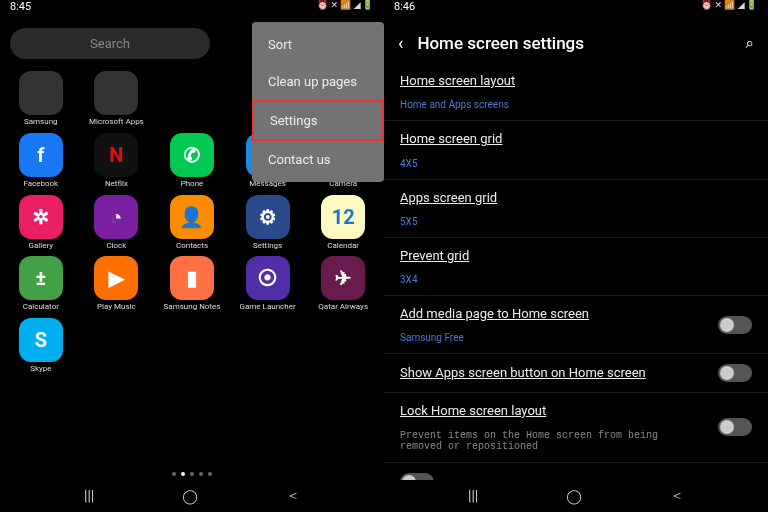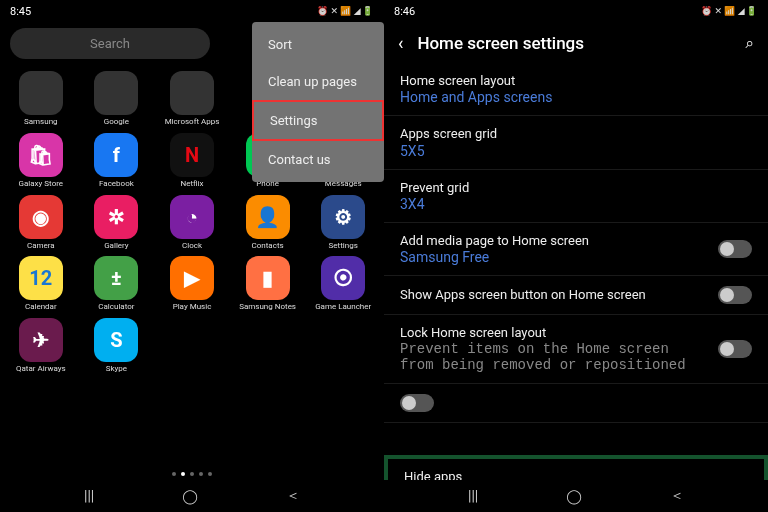--- a/index.html
+++ b/index.html
@@ -1,18 +1,18 @@
 <!DOCTYPE html>
 <html><head>
 <meta charset="utf-8">
 <style>
 * { margin:0; padding:0; box-sizing:border-box; font-family:-apple-system,Roboto,sans-serif; }
 body { background:#000; color:#fff; width:768px; height:512px; display:flex; overflow:hidden; }
 .phone { width:384px; height:512px; background:#000; position:relative; display:flex; flex-direction:column; }
-.statusbar { height:22px; display:flex; justify-content:space-between; align-items:center; padding:0 10px; font-size:11px; color:#fff;gap:36px; }
+.statusbar { height:22px; display:flex; justify-content:space-between; align-items:flex-start; padding:0 10px; font-size:11px; color:#fff;gap:36px; }
 .statusbar .icons { display:flex; gap:3px; font-size:9px; opacity:.85; }
 .search-pill { margin:6px 10px; background:#2a2a2a; border-radius:18px; padding:8px 14px; color:#888; font-size:13px; width:200px;text-align:center; }
 .app-grid { flex:1; padding:6px 4px; display:grid; grid-template-columns:repeat(5,1fr); gap:6px 2px; align-content:start; }
 .app { display:flex; flex-direction:column; align-items:center; gap:3px; }
 .app .ic { width:44px; height:44px; border-radius:12px; display:flex; align-items:center; justify-content:center; font-size:20px; font-weight:bold; }
 .app .lbl { font-size:8px; color:#ddd; text-align:center; line-height:1.1; max-width:62px; }
 .dots { display:flex; justify-content:center; gap:5px; padding:4px 0; }
 .dots span { width:4px; height:4px; border-radius:50%; background:#666; }
 .dots span.active { background:#fff; }
 .navbar { height:32px; display:flex; justify-content:space-around; align-items:center; padding:0 40px; }
@@ -21,61 +21,52 @@
 .menu-item { padding:11px 16px; font-size:13px; color:#eee; }
 .menu-item.hl { border:2px solid #e33; }
 
 .header { display:flex; align-items:center; gap:14px; padding:10px 14px; }
 .header .back { font-size:18px; }
 .header .title { font-size:17px; font-weight:500; flex:1; }
 .header .srch { font-size:15px; }
 .setlist { flex:1; overflow:hidden; }
 .setitem { padding:10px 16px; border-bottom:1px solid #1a1a1a; display:flex; align-items:center; justify-content:space-between; gap:12px; }
 .setitem .txt { flex:1; }
-.setitem .t { font-size:13px; color:#eee; line-height:1.25; }
-.setitem .s { font-size:14px; color:#4a7bd8; margin-top:0; }
+.setitem .t { font-size:13px; color:#eee; line-height:1.25;text-decoration:underline; }
+.setitem .s { font-size:10px; color:#4a7bd8; margin-top:10px; }
 .setitem .s.gray { color:#888;font-family:Liberation Mono, monospace; }
 .toggle { width:34px; height:18px; border-radius:9px; background:#555; position:relative; flex-shrink:0; }
 .toggle::after { content:""; position:absolute; width:14px; height:14px; border-radius:50%; background:#ccc; top:2px; left:2px; }
 .hl-row { border:4px solid #14532d;margin-top:32px; }
 
 .ic-folder{background:#333;border-radius:14px;display:grid;grid-template-columns:1fr 1fr;grid-template-rows:1fr 1fr;gap:2px;padding:5px;}
 .ic-folder>i{background:#888;border-radius:4px;}
 .ic-bag{background:#d835a8;}.ic-fb{background:#1877f2;}.ic-nf{background:#111;color:#e50914;}.ic-ph{background:#00c853;border-radius:50%;}.ic-msg{background:#1e88e5;border-radius:50%;}
 .ic-cam{background:#e53935;}.ic-gal{background:#e91e63;border-radius:50%;}.ic-clk{background:#7b1fa2;border-radius:50%;}.ic-con{background:#fb8c00;border-radius:50%;}.ic-set{background:#2b4a8b;border-radius:50%;}
-.ic-cal{background:#fde047;color:#1976d2;}.ic-calc{background:#43a047;}.ic-pm{background:#ff6f00;}.ic-sn{background:#ff7043;}.ic-gl{background:#512da8;}
+.ic-cal{background:#fef9c3;color:#1976d2;}.ic-calc{background:#43a047;}.ic-pm{background:#ff6f00;}.ic-sn{background:#ff7043;}.ic-gl{background:#512da8;}
 .ic-qa{background:#6a1b4d;}.ic-sk{background:#00aff0;border-radius:50%;}
 </style>
 </head>
 <body>
 
 <div class="phone">
   <div class="statusbar">
     <span>8:45</span>
     <span class="icons">⏰ ✕ 📶 ◢ 🔋</span>
   </div>
   <div class="search-pill">Search</div>
   <div class="app-grid" id="appgrid">
       <div class="app">
         <div class="ic ic-folder">
           <i></i>
           <i></i>
           <i></i>
           <i></i>
         </div>
         <div class="lbl">Samsung</div>
-      </div>
-      <div class="app">
-        <div class="ic ic-folder">
-          <i></i>
-          <i></i>
-          <i></i>
-          <i></i>
-        </div>
-        <div class="lbl">Google</div>
       </div>
       <div class="app">
         <div class="ic ic-folder">
           <i></i>
           <i></i>
           <i></i>
           <i></i>
         </div>
         <div class="lbl">Microsoft Apps</div>
       </div>
@@ -182,20 +173,26 @@
   </div>
   <div class="setlist" id="setlist">
       <div class="setitem">
         <div class="txt">
           <div class="t">Home screen layout</div>
           <div class="s">Home and Apps screens</div>
         </div>
       </div>
       <div class="setitem">
         <div class="txt">
+          <div class="t">Home screen grid</div>
+          <div class="s">4X5</div>
+        </div>
+      </div>
+      <div class="setitem">
+        <div class="txt">
           <div class="t">Apps screen grid</div>
           <div class="s">5X5</div>
         </div>
       </div>
       <div class="setitem">
         <div class="txt">
           <div class="t">Prevent grid</div>
           <div class="s">3X4</div>
         </div>
       </div>

